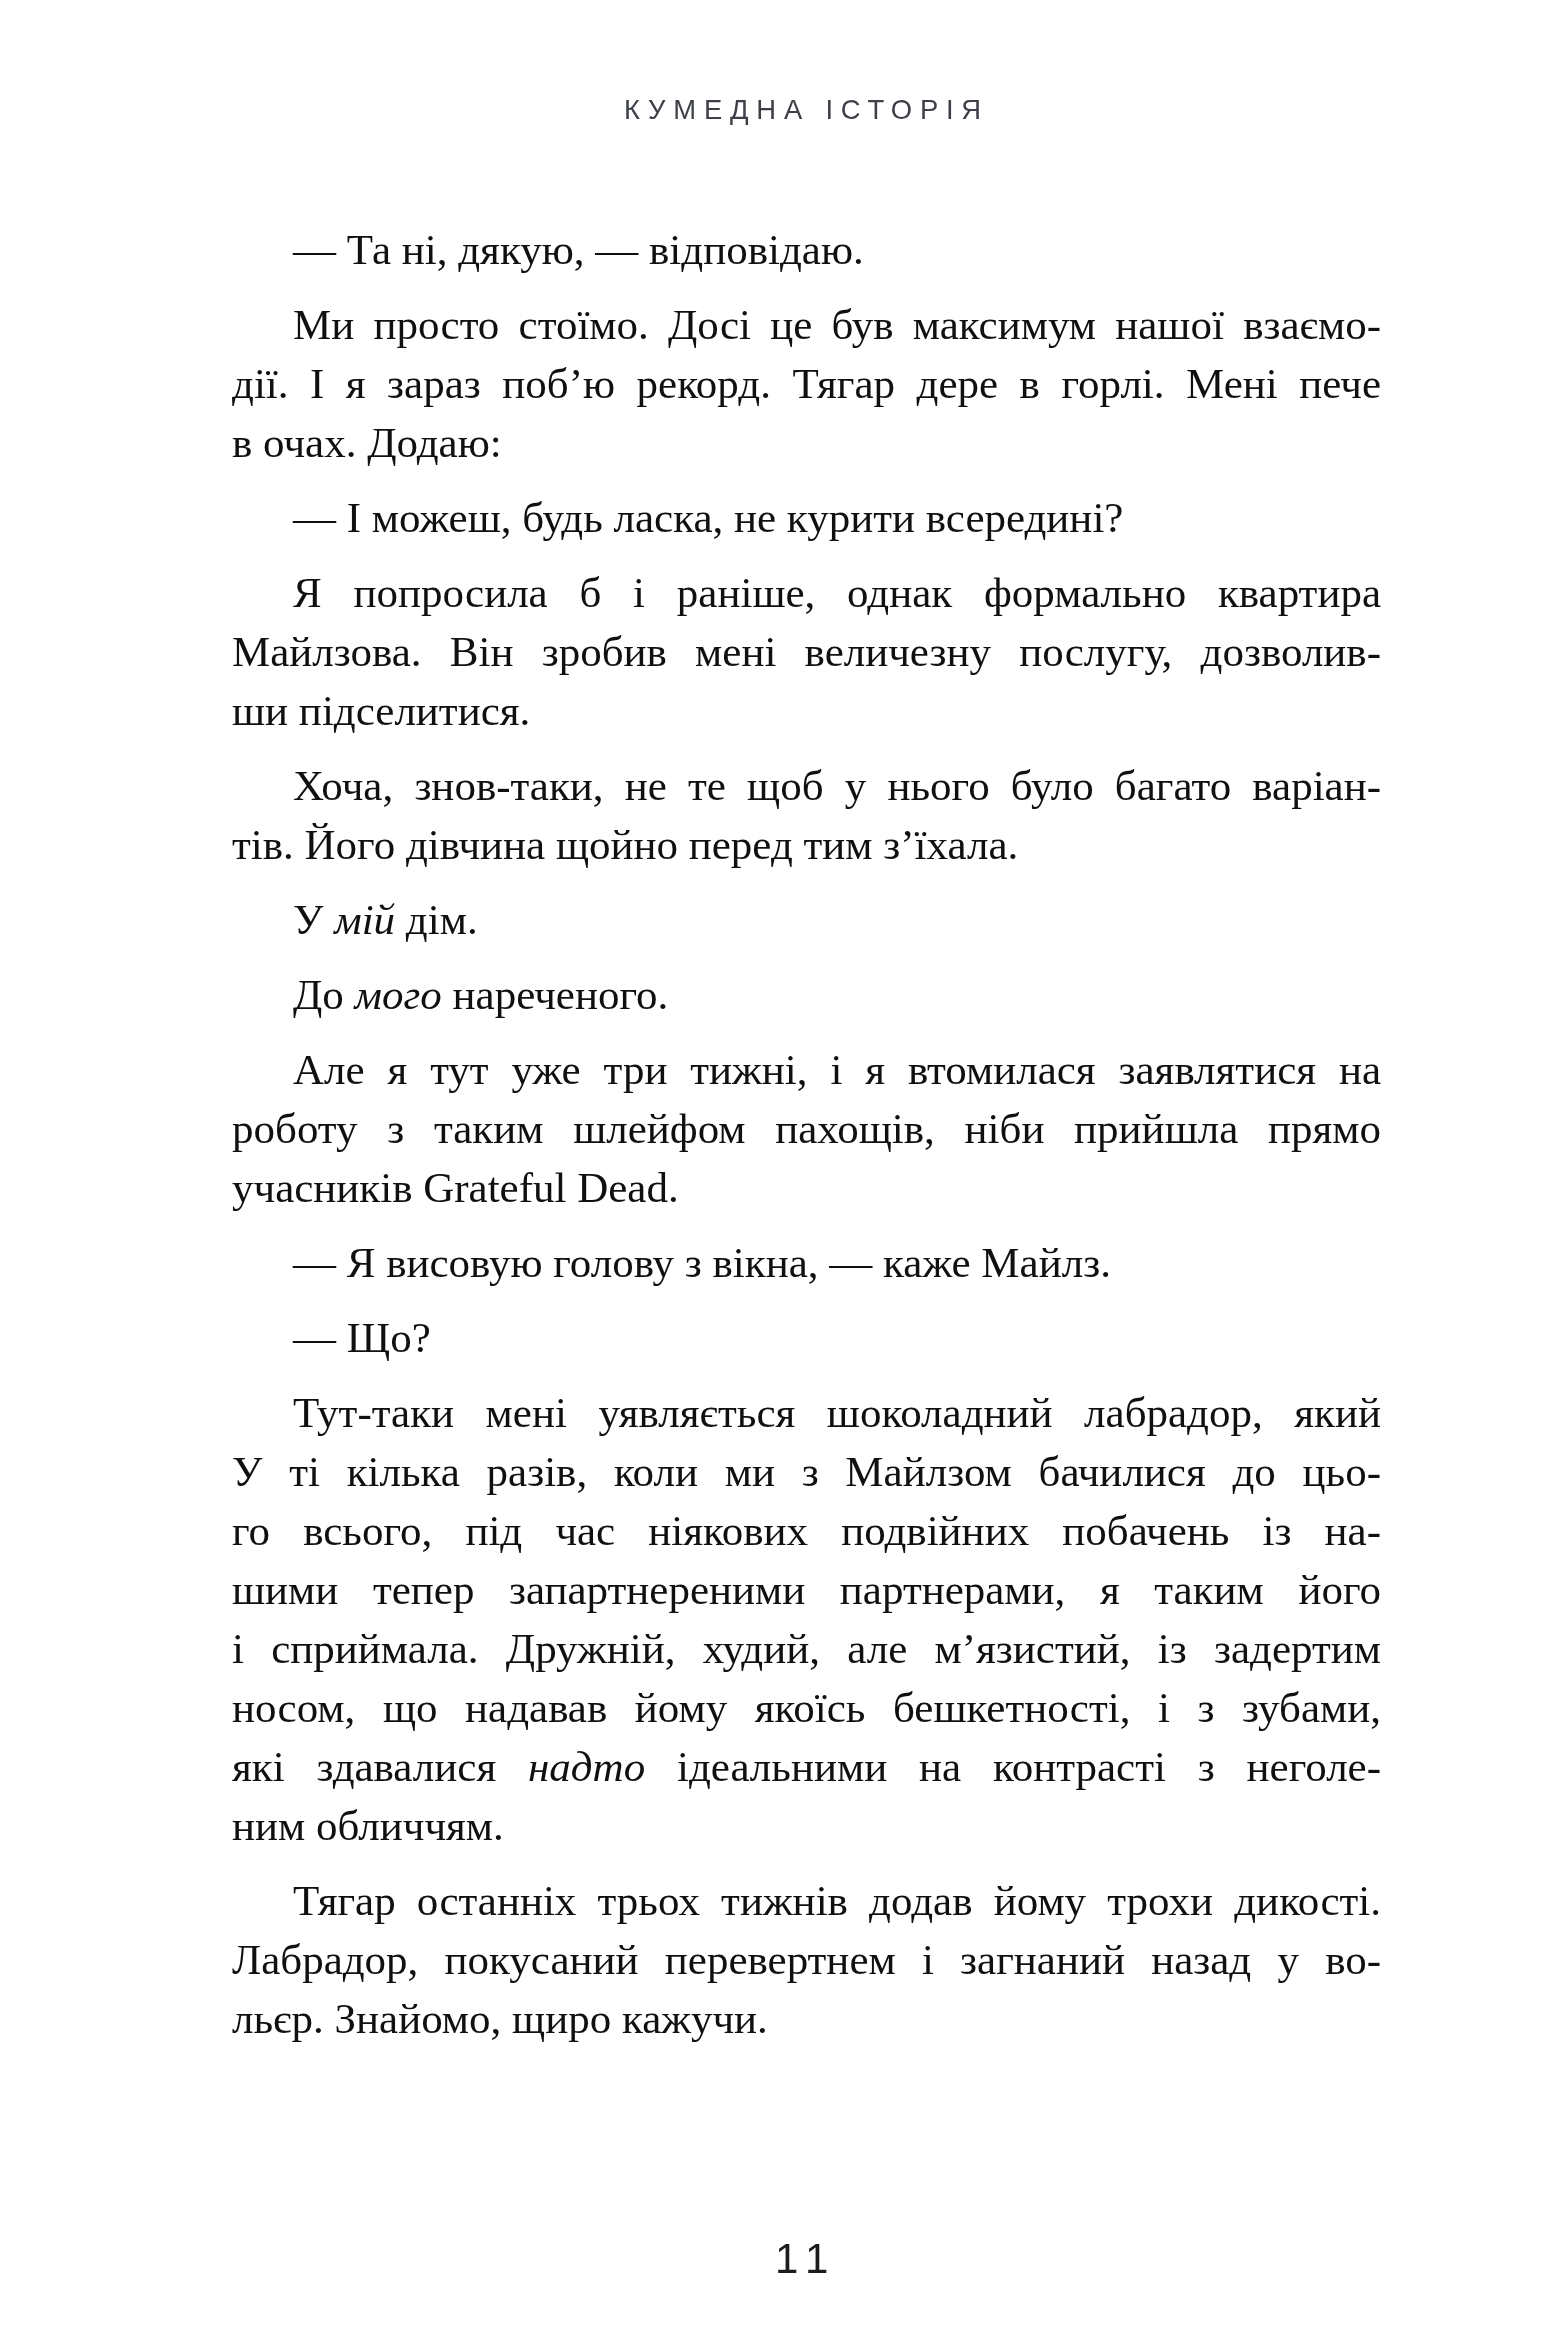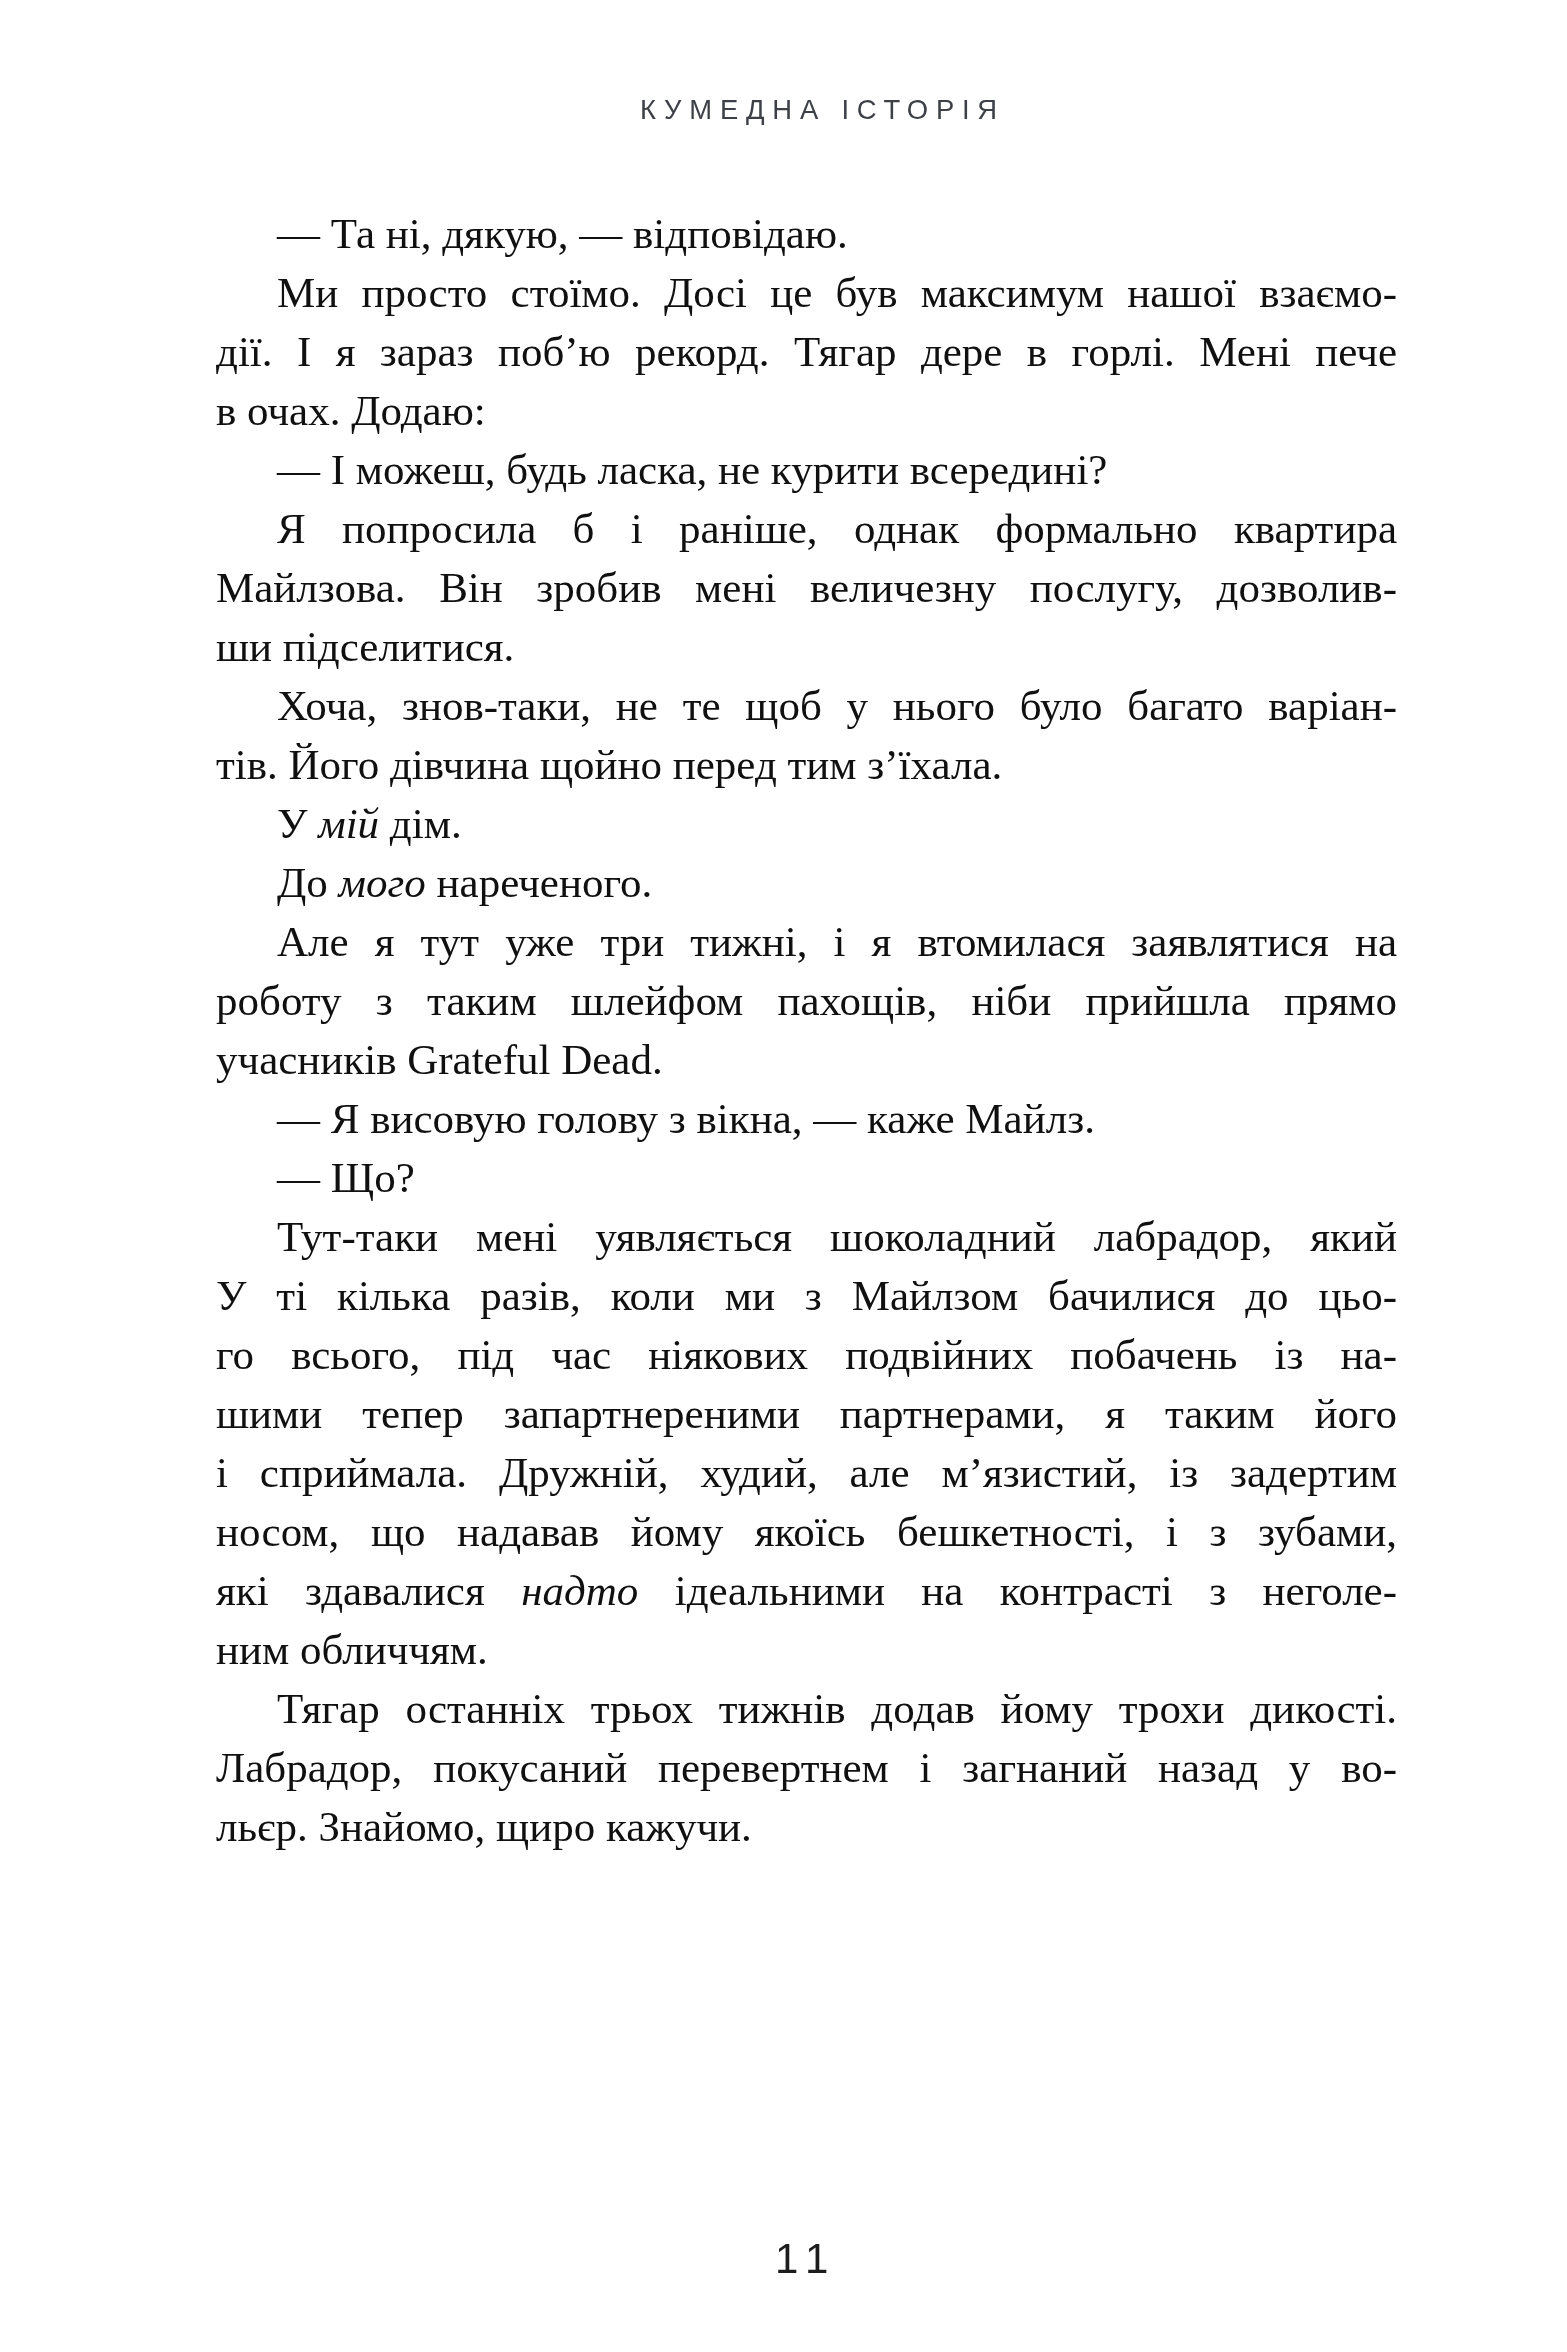--- a/index.html
+++ b/index.html
@@ -9,36 +9,36 @@
     font-family: "Liberation Serif", "DejaVu Serif", serif;
   }
   .page {
     position: relative;
     width: 1567px; height: 2352px;
     background: #ffffff;
     overflow: hidden;
   }
   .running-header {
     position: absolute;
-    top: 94px; left: 232px; width: 1181px;
+    top: 94px; left: 216px; width: 1181px;
     text-align: center;
     font-family: "Liberation Sans", sans-serif;
     font-size: 27.4px;
     font-weight: 400;
     letter-spacing: 7.8px;
     color: #3d4147;
   }
   .body-text {
     position: absolute;
     top: 204px; left: 216px; width: 1181px;
     font-size: 43px;
     line-height: 59px;
     color: #101010;
   }
-  .para { margin: 0; }
+  .para { margin: 16px; }
   .line {
     text-align: justify;
     text-align-last: justify;
     -moz-text-align-last: justify;
     white-space: normal;
   }
   .line.last {
     text-align-last: left;
     -moz-text-align-last: left;
   }

